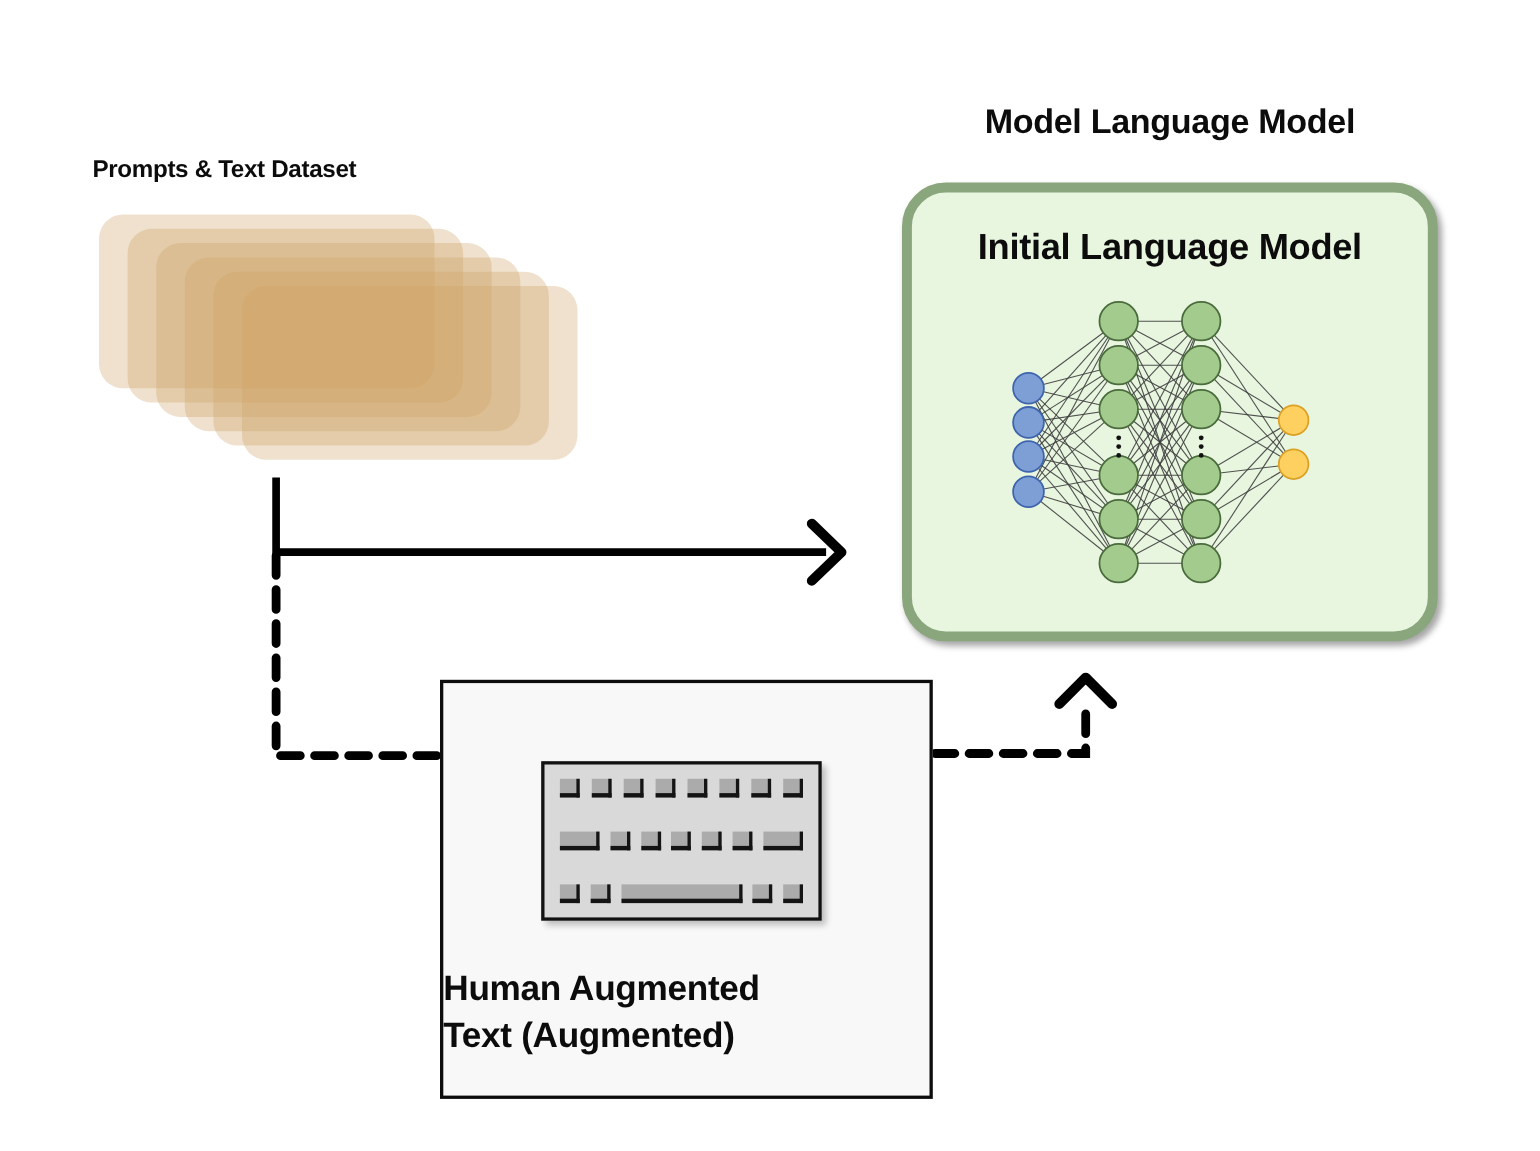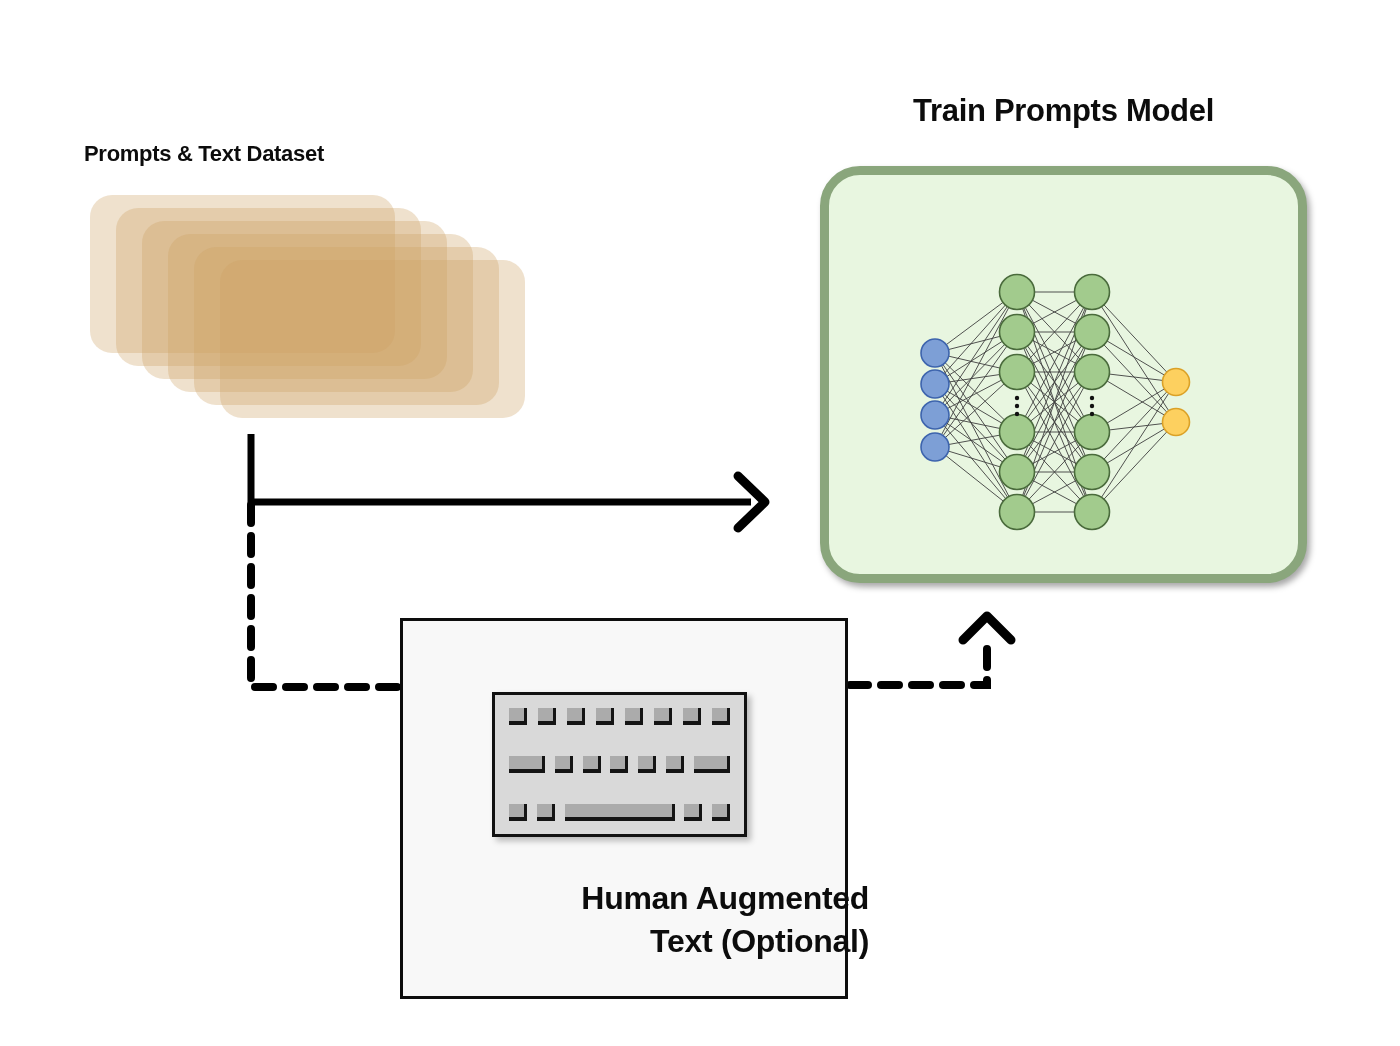--- a/index.html
+++ b/index.html
@@ -54,23 +54,22 @@
   
   #human-box{
     left:400px;top:618px;
     width:448px;height:381px;
     box-sizing:border-box;
     background:var(--human-box-fill);
     border:3px solid var(--human-box-border);
   }
   #human-label{
     position:absolute;left:0;top:256px;width:100%;
-    text-align:right;font-weight:700;font-size:32px;line-height:43px;
+    text-align:left;font-weight:700;font-size:32px;line-height:43px;
     letter-spacing:-0.3px;
-    margin-left:24px;
   }
 
   
   #keyboard{
     position:absolute;left:89px;top:71px;
     width:255px;height:145px;
     box-sizing:border-box;
     background:var(--keyboard-body);
     border:3px solid #111;
     box-shadow:4px 4px 6px rgba(0,0,0,0.25);
@@ -107,23 +106,24 @@
   <div id="dataset-title" class="abs fig-title">Prompts &amp; Text Dataset</div>
   <div id="card-stack" class="abs">
       <div class="stack-card" style="left: 0px; top: 0px;"></div>
       <div class="stack-card" style="left: 26px; top: 13px;"></div>
       <div class="stack-card" style="left: 52px; top: 26px;"></div>
       <div class="stack-card" style="left: 78px; top: 39px;"></div>
       <div class="stack-card" style="left: 104px; top: 52px;"></div>
       <div class="stack-card" style="left: 130px; top: 65px;"></div>
     </div>
 
-  <div id="train-title" class="abs fig-title">Train Prompts Model</div>
+  <div id="train-title" class="abs fig-title">Model Language Model</div>
 
   <div id="model-box" class="abs">
+    <div id="model-title">Initial Language Model</div>
     <svg id="network-svg" width="469" height="399" viewBox="0 0 469 399" xmlns="http://www.w3.org/2000/svg">
         <line x1="106" y1="178" x2="188" y2="117" stroke="#3f3f3f" stroke-width="1" opacity="0.9"></line>
         <line x1="106" y1="178" x2="188" y2="157" stroke="#3f3f3f" stroke-width="1" opacity="0.9"></line>
         <line x1="106" y1="178" x2="188" y2="197" stroke="#3f3f3f" stroke-width="1" opacity="0.9"></line>
         <line x1="106" y1="178" x2="188" y2="257" stroke="#3f3f3f" stroke-width="1" opacity="0.9"></line>
         <line x1="106" y1="178" x2="188" y2="297" stroke="#3f3f3f" stroke-width="1" opacity="0.9"></line>
         <line x1="106" y1="178" x2="188" y2="337" stroke="#3f3f3f" stroke-width="1" opacity="0.9"></line>
         <line x1="106" y1="209" x2="188" y2="117" stroke="#3f3f3f" stroke-width="1" opacity="0.9"></line>
         <line x1="106" y1="209" x2="188" y2="157" stroke="#3f3f3f" stroke-width="1" opacity="0.9"></line>
         <line x1="106" y1="209" x2="188" y2="197" stroke="#3f3f3f" stroke-width="1" opacity="0.9"></line>
@@ -241,17 +241,17 @@
       <div class="kb-row">
         <div class="key"></div>
           <div class="key"></div>
         <div class="key space"></div>
         <div class="key"></div>
           <div class="key"></div>
       </div>
     </div>
     <div id="human-label">
       <div>Human Augmented</div>
-      <div>Text (Optional)</div>
+      <div>Text (Augmented)</div>
     </div>
   </div>
 
 </div>
 
 </body></html>

